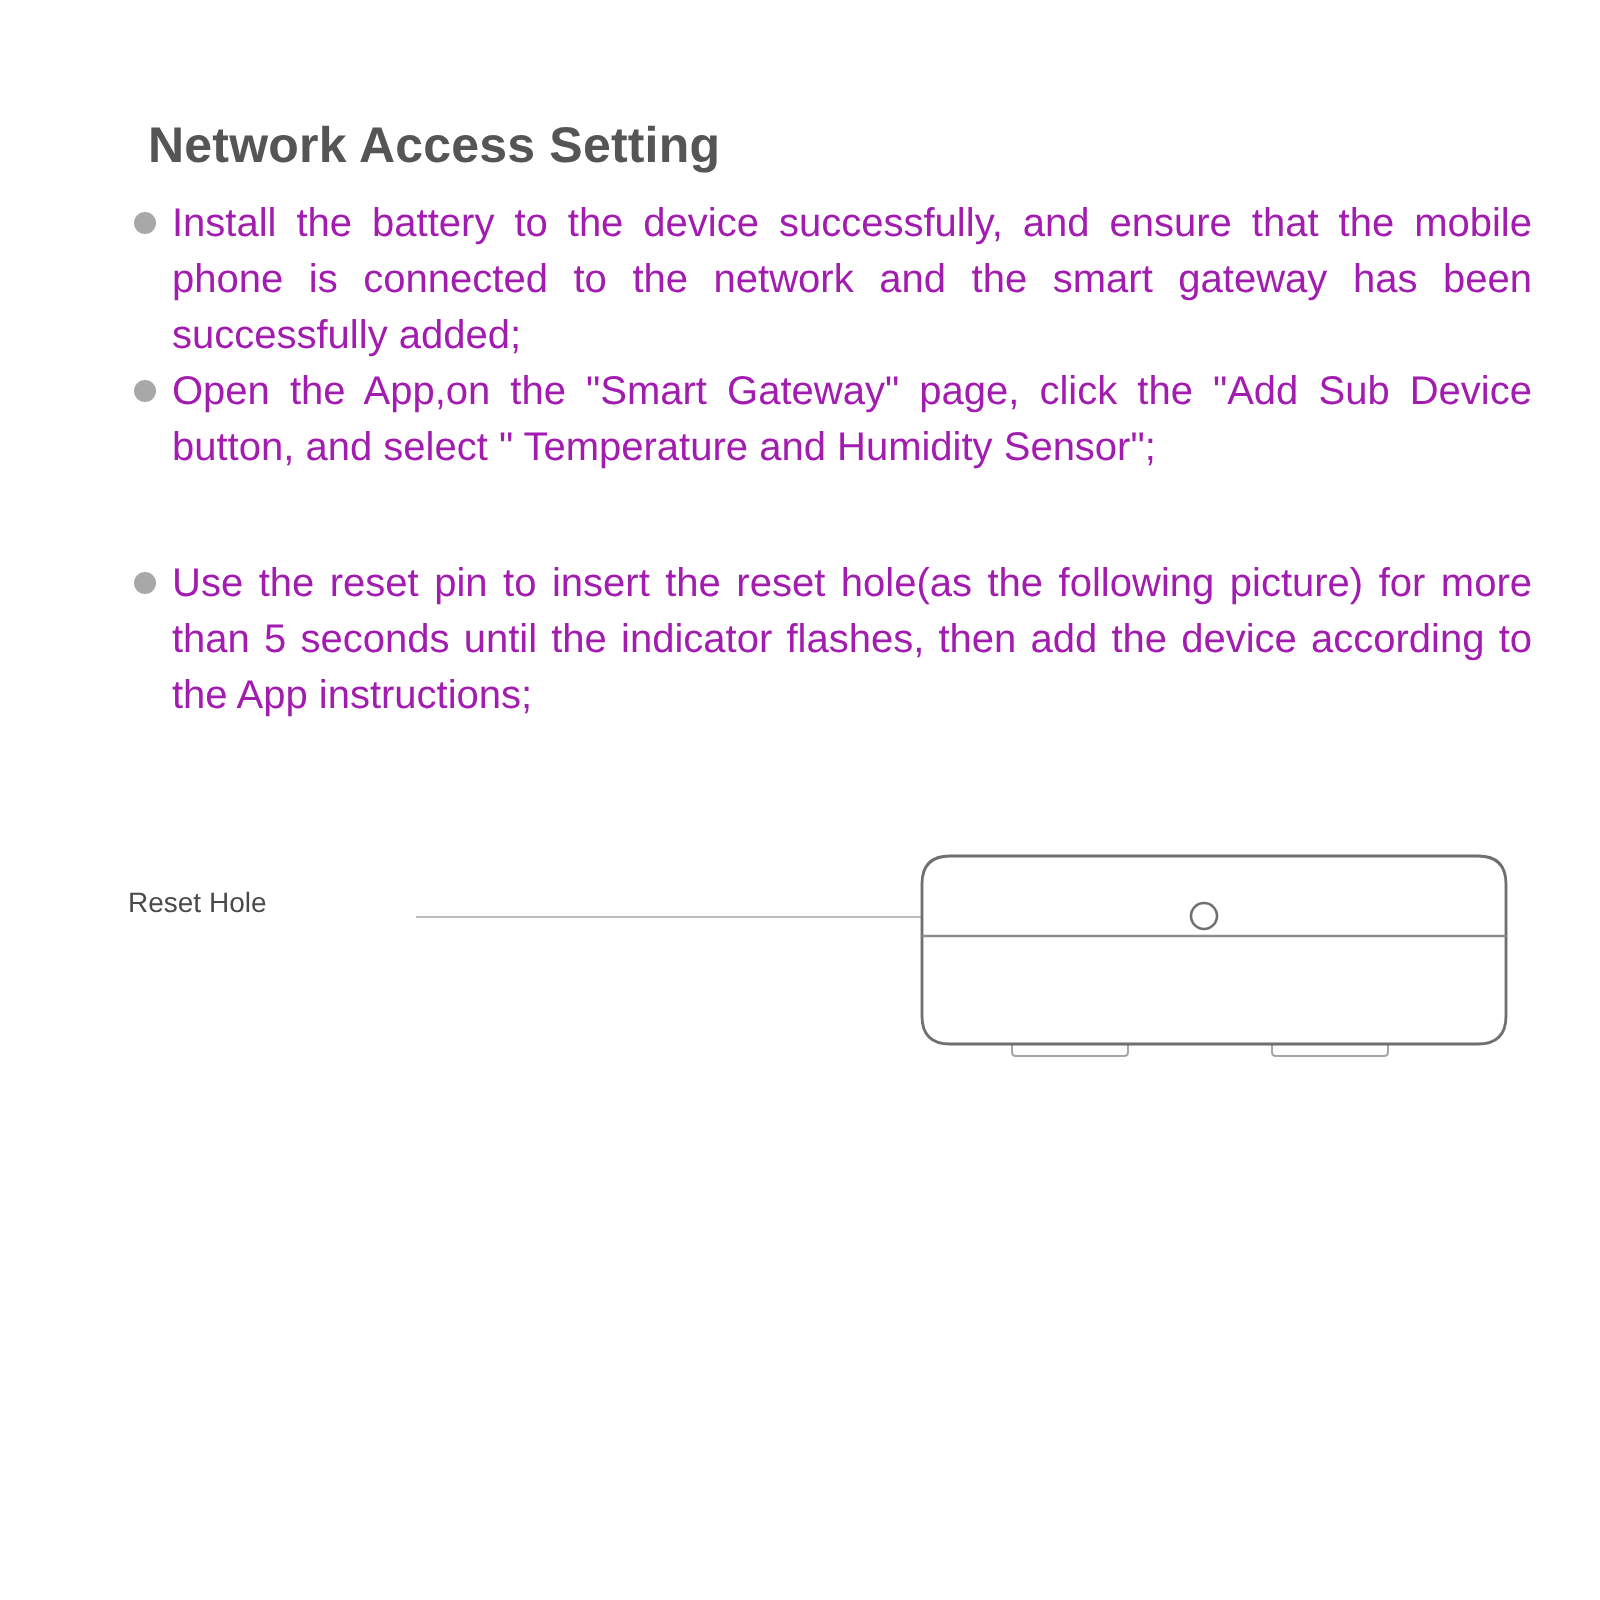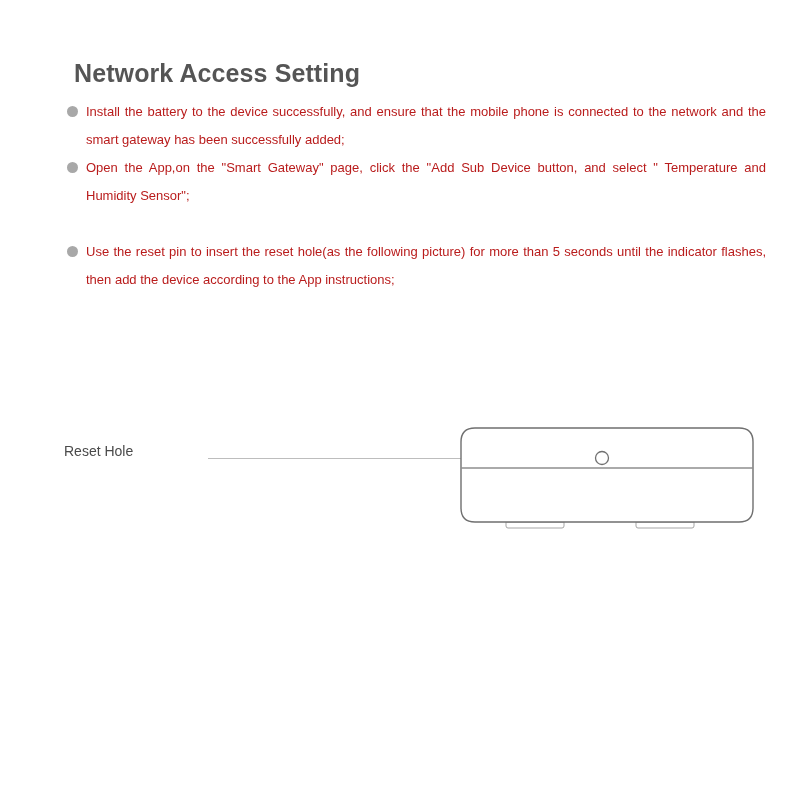--- a/index.html
+++ b/index.html
@@ -40,28 +40,28 @@
   .steps {
     position: absolute;
     left: 64px;
     top: 98px;
     width: 702px;
   }
 
   .step {
     position: relative;
     padding-left: 22px;
-    color: #b91c1c;
-    font-size: 13px;
+    color: #a21caf;
+    font-size: 20px;
     line-height: 28px;
     text-align: justify;
     text-justify: inter-word;
   }
   .step.gap-before {
-    margin-top: 28px;
+    margin-top: 40px;
   }
 
   .step-bullet {
     position: absolute;
     left: 3px;
     top: 8px;
     width: 11px;
     height: 11px;
     border-radius: 50%;
     background: #a8a8a8;

